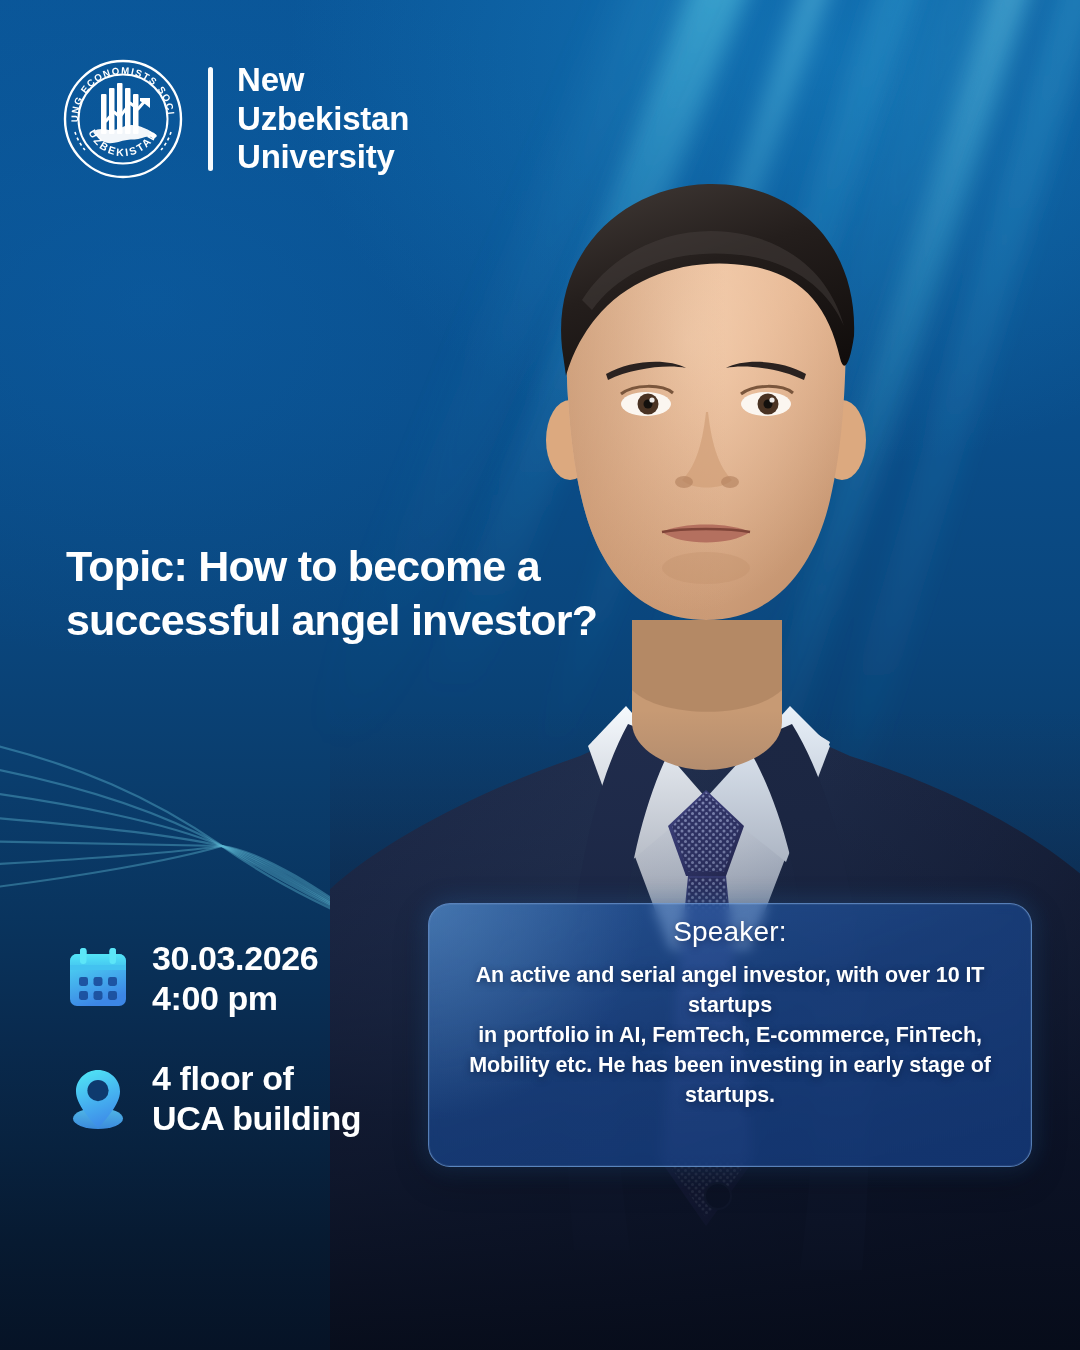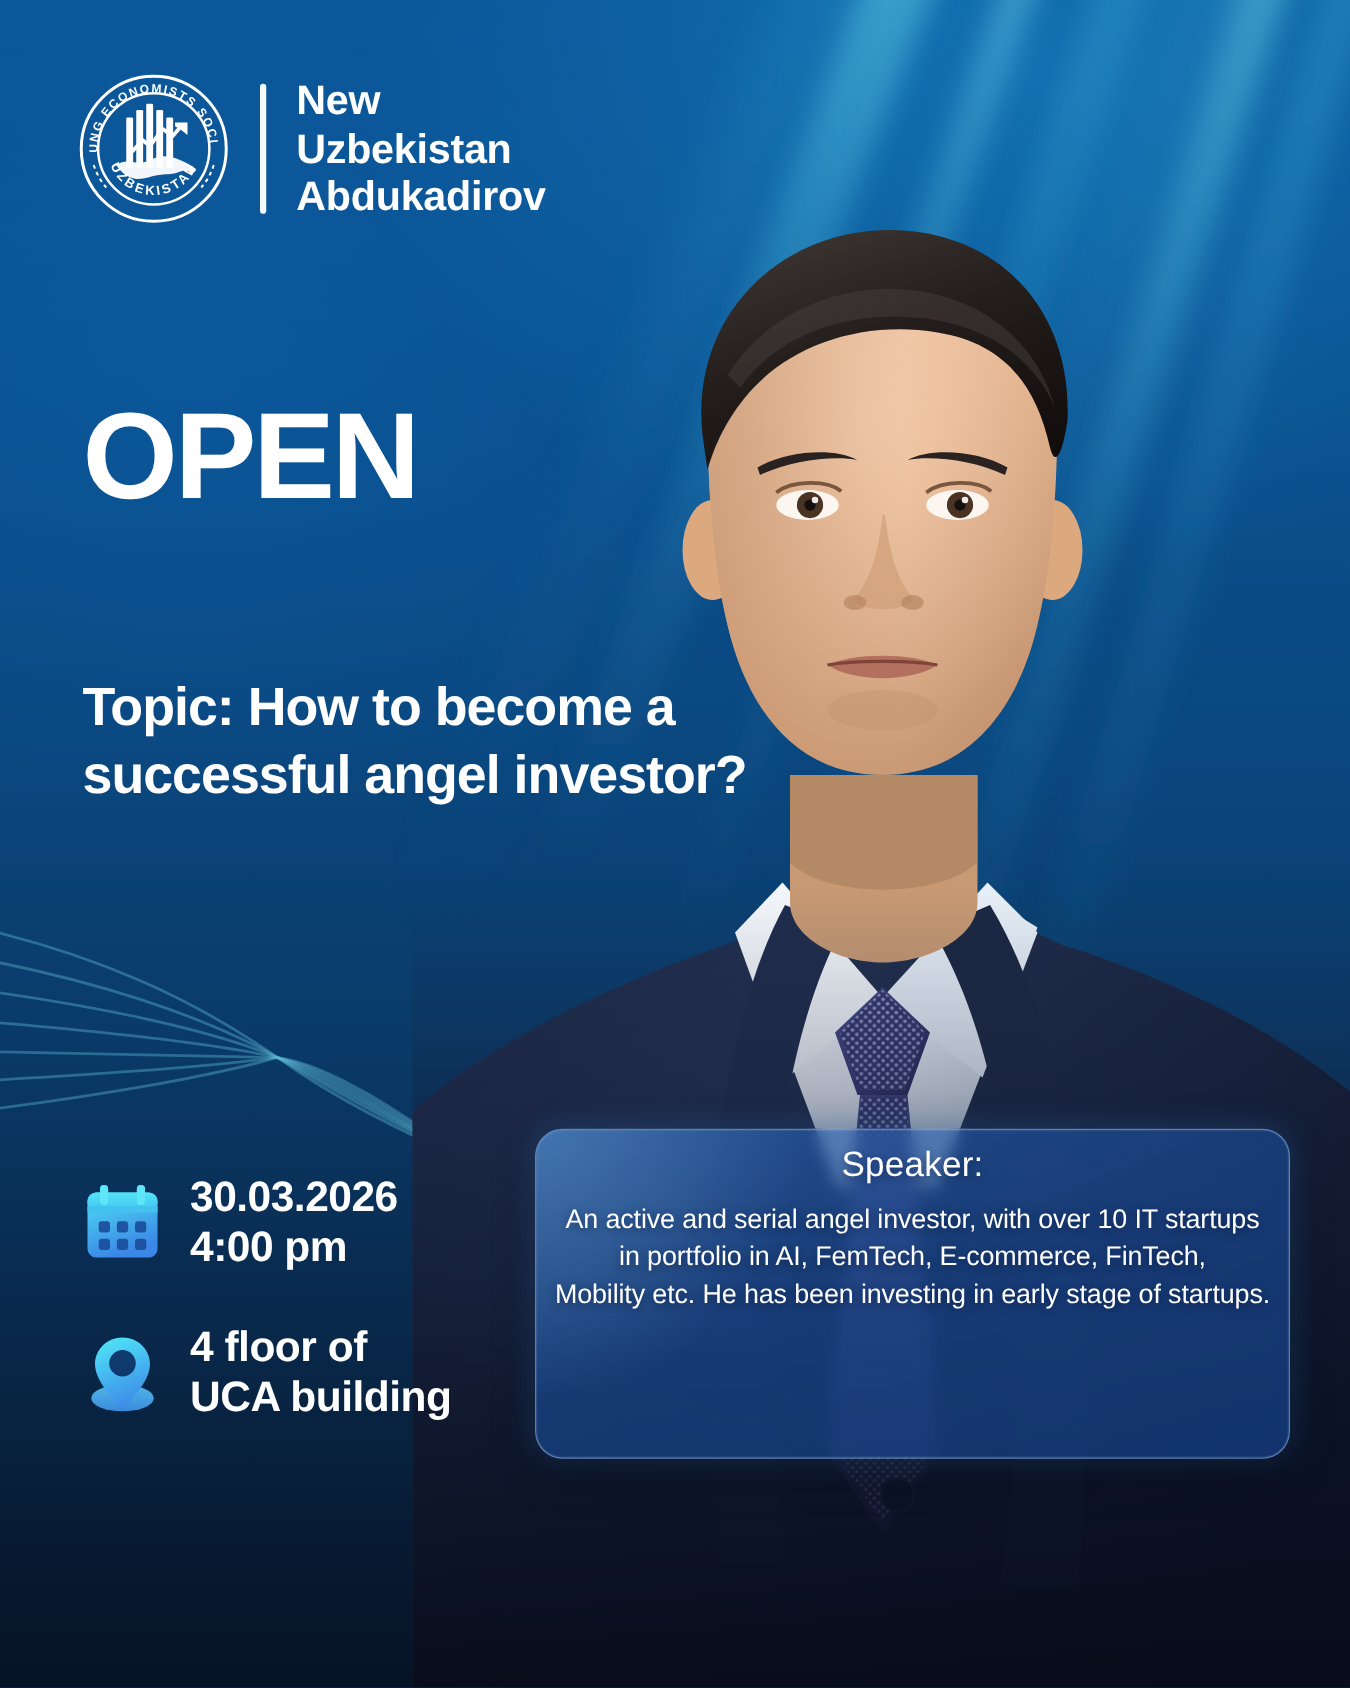--- a/index.html
+++ b/index.html
@@ -112,21 +112,21 @@
   #speaker-label{
     position:relative; color:#ffffff; font-size:28px; font-weight:400;
     letter-spacing:.2px; text-shadow:0 2px 6px rgba(0,20,50,.45);
   }
   #speaker-name{
     position:relative; color:#ffffff; font-size:53px; font-weight:700;
     letter-spacing:-1.4px; margin-top:-2px;
     text-shadow:0 3px 10px rgba(0,18,46,.55);
   }
   #speaker-bio{
-    position:relative; color:#ffffff; font-size:21.5px; font-weight:400;
+    position:relative; color:#ffffff; font-size:21.5px; font-weight:700;
     line-height:1.40; margin-top:12px; letter-spacing:-.1px;
     white-space:pre-line; text-shadow:0 2px 7px rgba(0,18,46,.5);
   }
 </style>
 </head>
 <body>
 
 <div id="poster">
 
   <div id="bg-base"></div>
@@ -332,25 +332,24 @@
         <rect x="63" y="30" width="5.5" height="46" rx="1"></rect>
         <rect x="71" y="36" width="5.5" height="40" rx="1"></rect>
         <path d="M44,63 L52,54 L58,59 L68,45 L76,51 L82,44" fill="none" stroke="#fff" stroke-width="3" stroke-linejoin="round" stroke-linecap="round"></path>
         <path d="M78,40 L88,40 L88,50 L83,46 L78,43 Z"></path>
         <path d="M88,78 l3.5,-3.5 l3.5,3.5 l-3.5,3.5 Z"></path>
       </g>
     </svg>
     <div id="divider"></div>
     <div id="uni-name">New
 Uzbekistan
-Abdukadirov</div>
+University</div>
   </div>
 
   <div id="headline">
-    <div class="h1line">OPEN</div>
   </div>
   <div id="topic">Topic: How to become a
 successful angel investor?</div>
 
   <div id="details">
 
     <div class="detail-row">
       <svg class="detail-icon" viewBox="0 0 68 68">
         <defs>
           <linearGradient id="calG" x1="0" y1="0" x2="0.35" y2="1">

